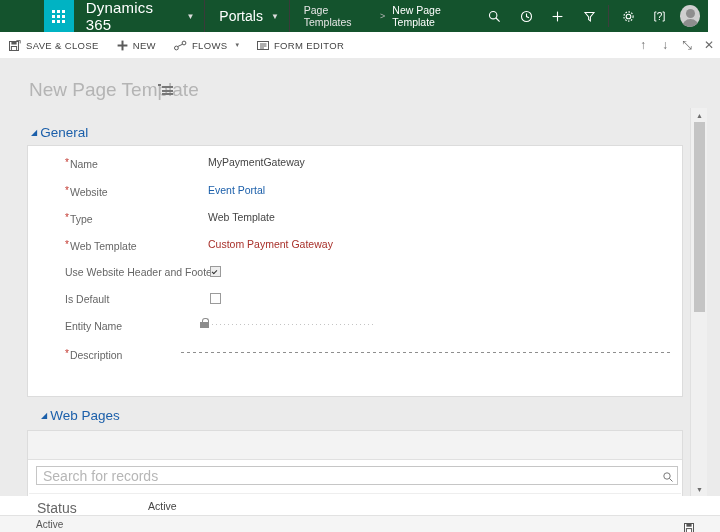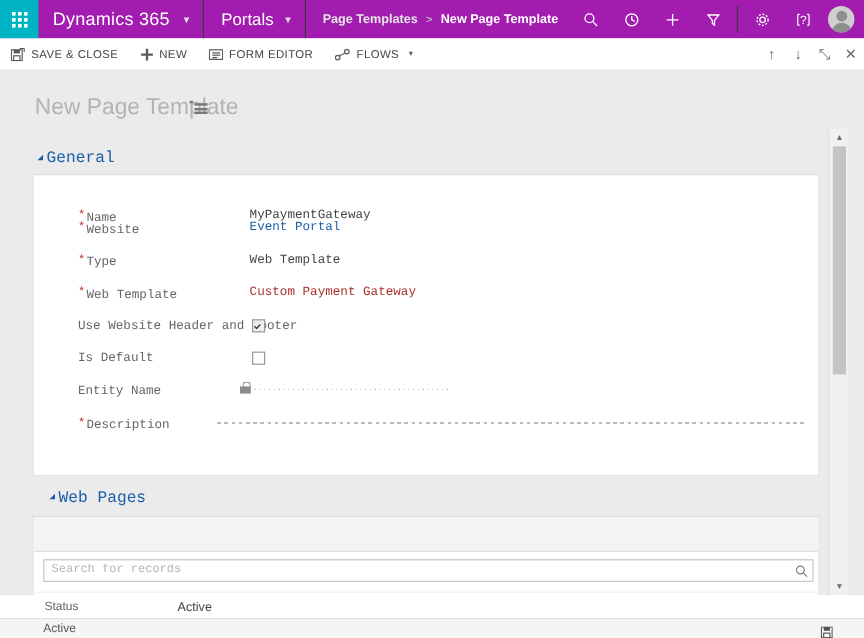--- a/index.html
+++ b/index.html
@@ -5,29 +5,29 @@
   html,body{margin:0;padding:0;}
   body{
     width:720px;height:532px;overflow:hidden;
     font-family:"Liberation Sans","DejaVu Sans",sans-serif;
     background:#ffffff;color:#333;
     -webkit-font-smoothing:antialiased;
   }
   .app{position:relative;width:720px;height:532px;}
 
   
-  .topnav{position:absolute;left:0;top:0;width:720px;height:32px;background:#a21caf;display:flex;align-items:center;}
+  .topnav{position:absolute;left:0;top:0;width:664px;height:32px;background:#14532d;display:flex;align-items:center;padding-left:44px;}
   .waffle{width:32px;height:32px;background:#00b3c3;display:flex;align-items:center;justify-content:center;}
   .waffle-grid{display:grid;grid-template-columns:repeat(3,3px);grid-template-rows:repeat(3,3px);gap:2px;}
   .waffle-grid i{display:block;width:3px;height:3px;background:#fff;}
   .brand{color:#fff;font-size:15px;padding:0 8px 0 12px;letter-spacing:.2px;}
   .chev{color:#dcdcdc;font-size:8px;padding:0 10px 0 2px;}
   .nv-sep{width:1px;height:32px;background:#3a3a3a;}
   .area{color:#fff;font-size:14px;padding:0 6px 0 14px;}
-  .crumbs{display:flex;align-items:center;font-size:10.5px;color:#e6e6e6;padding-left:14px;gap:7px;font-weight:bold;}
+  .crumbs{display:flex;align-items:center;font-size:10.5px;color:#e6e6e6;padding-left:14px;gap:7px;}
   .crumbs .sepc{color:#b5b5b5;font-size:9px;}
   .crumb-cur{color:#fff;}
   .nav-spacer{flex:1;}
   .nicon{width:34px;height:32px;display:flex;align-items:center;justify-content:center;color:#fff;}
   .nicon svg{display:block;}
   .rsep{width:1px;height:22px;background:#3d3d3d;margin:0 3px;}
   .avatar{width:22px;height:22px;border-radius:50%;background:#cfcfcf;position:relative;overflow:hidden;margin:0 8px 0 4px;}
   .avatar:before{content:"";position:absolute;left:6.5px;top:3.5px;width:9px;height:9px;border-radius:50%;background:#8e8e8e;}
   .avatar:after{content:"";position:absolute;left:2.5px;top:14px;width:17px;height:12px;border-radius:9px 9px 0 0;background:#8e8e8e;}
 
@@ -45,21 +45,21 @@
   .ph-sub{position:absolute;left:30px;top:64px;font-size:9.5px;color:#4a4a4a;letter-spacing:.45px;text-transform:uppercase;font-weight:600;}
   .ph-title{position:absolute;left:29px;top:79px;font-size:19px;color:#b4b4b4;font-weight:400;}
   .ph-formsel{position:absolute;left:158px;top:84px;width:15px;height:13px;}
   .ph-formsel .bar{position:absolute;right:0;height:2px;background:#777;}
   .ph-formsel .b1{top:2px;width:11px;}
   .ph-formsel .b2{top:5.5px;width:11px;}
   .ph-formsel .b3{top:9px;width:11px;}
   .ph-formsel .tick{position:absolute;left:0;top:0;width:3px;height:2px;background:#777;}
 
   
-  .bodyarea{position:absolute;left:0;top:108px;width:720px;height:388px;background:#ebebeb;overflow:hidden;font-family:Liberation Mono, monospace;}
+  .bodyarea{position:absolute;left:0;top:108px;width:720px;height:388px;background:#ebebeb;overflow:hidden;}
   .canvas{position:absolute;left:0;top:0;width:690px;height:388px;background:#ebebeb;}
 
   .sect-hdr{position:absolute;font-size:13.5px;color:#1b5faa;font-weight:400;}
   .sect-hdr .tw{font-size:8px;color:#1b5faa;margin-right:3px;vertical-align:2px;}
 
   .card{position:absolute;background:#fff;border:1px solid #dcdcdc;}
 
   .frow{position:absolute;left:0;width:100%;height:27px;}
   .flabel{position:absolute;left:37px;top:6px;font-size:10.5px;color:#666;}
   .req{color:#c2372f;font-size:10px;margin-right:1px;vertical-align:2px;}
@@ -74,37 +74,37 @@
   .lock{position:absolute;left:172px;top:4px;width:9px;height:10px;}
   .lock .sh{position:absolute;left:0;bottom:0;width:9px;height:6px;background:#8d8d8d;}
   .lock .ar{position:absolute;left:2px;top:0;width:5px;height:5px;border:1.5px solid #8d8d8d;border-bottom:none;border-radius:3px 3px 0 0;}
 
   .dotline{position:absolute;height:1px;background-image:repeating-linear-gradient(to right,#c4c4c4 0 1px,transparent 1px 4px);}
   .dashline{position:absolute;height:1px;background-image:repeating-linear-gradient(to right,#8e8e8e 0 3px,transparent 3px 6px);}
 
   
   .grid-toolbar{position:absolute;left:0;top:0;right:0;height:28px;background:#f3f3f3;border-bottom:1px solid #e0e0e0;}
   .searchbox{position:absolute;left:8px;top:35px;width:640px;height:17px;background:#fff;border:1px solid #c6c6c6;}
-  .searchbox input{position:absolute;left:4px;top:0;width:600px;height:15px;border:0;outline:0;background:transparent;font-family:inherit;font-size:10px;color:#555;}
+  .searchbox input{position:absolute;left:4px;top:0;width:600px;height:15px;border:0;outline:0;background:transparent;font-family:inherit;font-size:14px;color:#555;}
   .searchbox input::placeholder{color:#b6b6b6;}
   .search-ico{position:absolute;right:3px;top:2px;width:12px;height:12px;color:#7a7a7a;}
 
   .gridhead{position:absolute;left:1px;top:62px;right:1px;height:18px;background:#fff;border-top:1px solid #eee;}
 
   
   .sbar{position:absolute;left:690px;top:108px;width:17px;height:388px;background:#f0f0f0;border-left:1px solid #e0e0e0;}
   .sb-up,.sb-dn{position:absolute;left:0;width:17px;height:14px;display:flex;align-items:center;justify-content:center;color:#6e6e6e;font-size:7px;}
   .sb-up{top:0;}
   .sb-dn{bottom:0;}
   .sb-thumb{position:absolute;left:3px;top:14px;width:11px;height:190px;background:#c4c4c4;}
   .rgut{position:absolute;left:707px;top:108px;width:13px;height:388px;background:#ebebeb;}
 
   
   .statrow{position:absolute;left:0;top:496px;width:720px;height:19px;background:#fff;}
-  .statrow .k{position:absolute;left:37px;top:4px;font-size:10px;color:#666;}
+  .statrow .k{position:absolute;left:37px;top:4px;font-size:14px;color:#666;}
   .statrow .v{position:absolute;left:148px;top:4px;font-size:10.5px;color:#444;}
   .footer{position:absolute;left:0;top:515px;width:720px;height:17px;background:#f5f5f5;border-top:1px solid #e2e2e2;}
   .footer .ft{position:absolute;left:36px;top:3px;font-size:10px;color:#555;}
   .footer .disk{position:absolute;right:26px;top:3px;width:10px;height:10px;color:#555;}
 </style>
 </head>
 <body>
 
 <div class="app">
 
@@ -200,42 +200,42 @@
         <svg width="11" height="11" viewBox="0 0 11 11">
             <line x1="5.5" y1="0.6" x2="5.5" y2="10.4" stroke="#5a5a5a" stroke-width="2"></line>
             <line x1="0.6" y1="5.5" x2="10.4" y2="5.5" stroke="#5a5a5a" stroke-width="2"></line>
           </svg>
       </span>
       <span class="lbl">NEW</span>
     </div>
 
     <div class="cmd">
       <span class="gl">
+        <svg width="13" height="11" viewBox="0 0 13 11">
+            <circle cx="2.4" cy="8" r="1.9" fill="none" stroke="#5a5a5a"></circle>
+            <circle cx="10" cy="3" r="1.9" fill="none" stroke="#5a5a5a"></circle>
+            <line x1="3.6" y1="6.6" x2="8.6" y2="4.2" stroke="#5a5a5a"></line>
+          </svg>
+      </span>
+      <span class="lbl">FLOWS</span>
+      <span class="caret">▾</span>
+    </div>
+
+    <div class="cmd">
+      <span class="gl">
         <svg width="12" height="11" viewBox="0 0 12 11">
             <rect x="0.5" y="1.5" width="11" height="8" fill="none" stroke="#5a5a5a"></rect>
             <line x1="3" y1="4" x2="9.5" y2="4" stroke="#5a5a5a"></line>
             <line x1="3" y1="6" x2="9.5" y2="6" stroke="#5a5a5a"></line>
             <line x1="3" y1="8" x2="7" y2="8" stroke="#5a5a5a"></line>
           </svg>
       </span>
       <span class="lbl">FORM EDITOR</span>
     </div>
 
-    <div class="cmd">
-      <span class="gl">
-        <svg width="13" height="11" viewBox="0 0 13 11">
-            <circle cx="2.4" cy="8" r="1.9" fill="none" stroke="#5a5a5a"></circle>
-            <circle cx="10" cy="3" r="1.9" fill="none" stroke="#5a5a5a"></circle>
-            <line x1="3.6" y1="6.6" x2="8.6" y2="4.2" stroke="#5a5a5a"></line>
-          </svg>
-      </span>
-      <span class="lbl">FLOWS</span>
-      <span class="caret">▾</span>
-    </div>
-
     <div class="cmd-spacer"></div>
     <div class="winbtn">↑</div>
     <div class="winbtn">↓</div>
     <div class="winbtn">⤡</div>
     <div class="winbtn">✕</div>
   </div>
 
   <div class="pagehdr"></div>
   <div class="ph-title">New Page Template</div>
   <div class="ph-formsel">
@@ -247,21 +247,21 @@
 
   <div class="bodyarea">
     <div class="canvas">
 
       <div class="sect-hdr" style="left:31px;top:17px;">
         <span class="tw">◢</span><span>General</span>
       </div>
 
       <div class="card" style="left:27px;top:37px;width:654px;height:250px;">
 
-        <div class="frow" style="top:23px;">
+        <div class="frow" style="top:5px;">
           <span class="flabel"><span class="req">*</span><span>Name</span></span>
           <span class="fval">MyPaymentGateway</span>
         </div>
 
         <div class="frow" style="top:33px;">
           <span class="flabel"><span class="req">*</span><span>Website</span></span>
           <span class="fval link">Event Portal</span>
         </div>
 
         <div class="frow" style="top:60px;">

